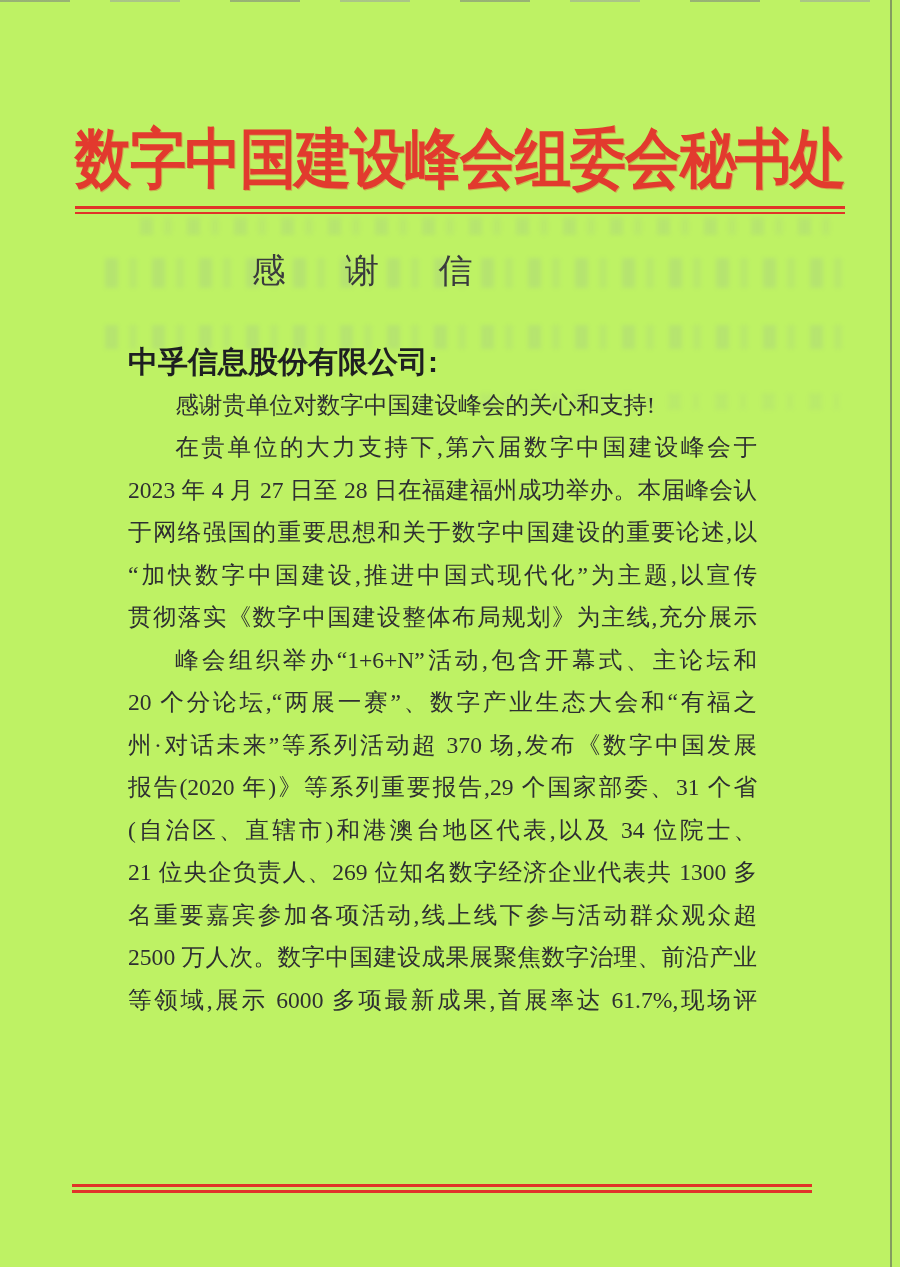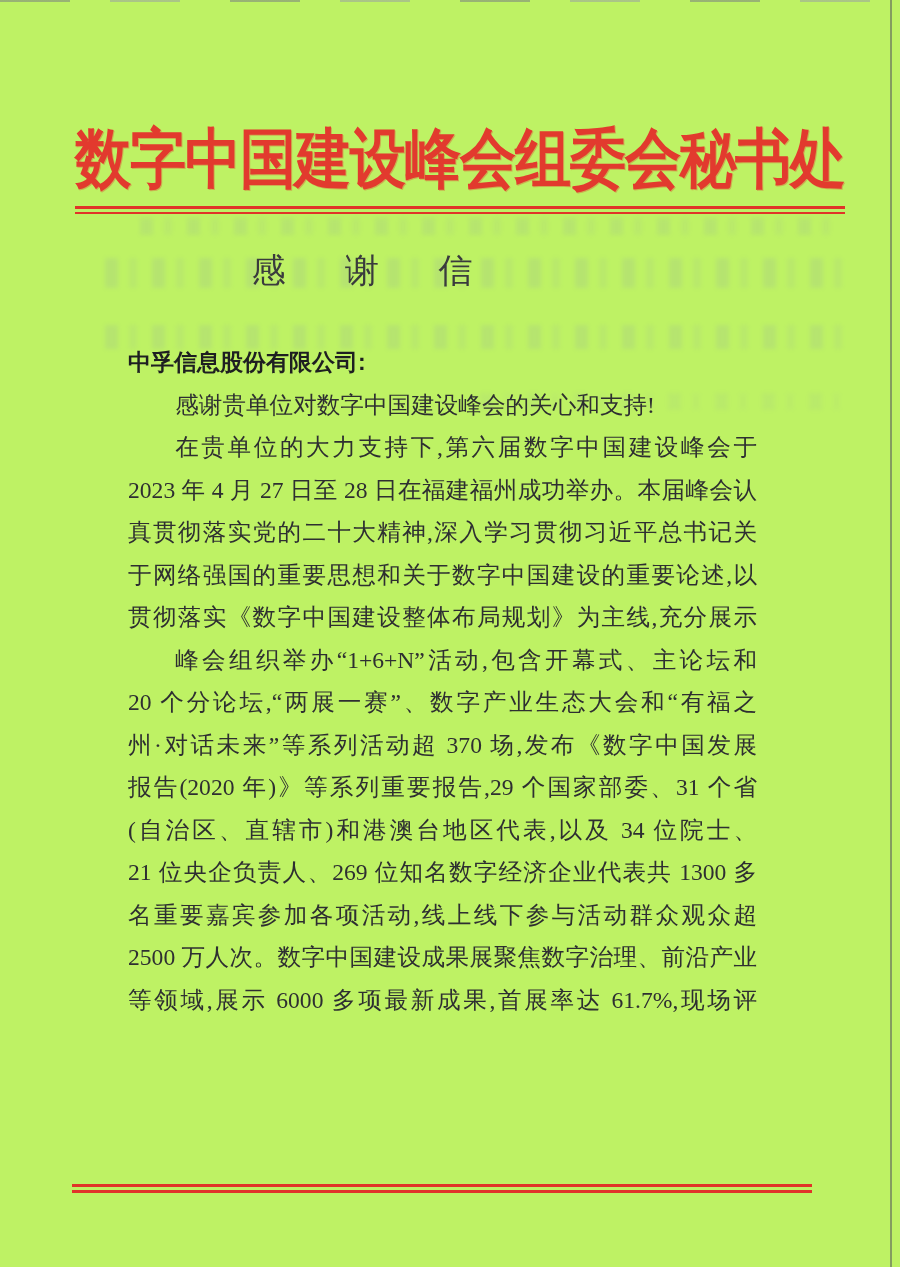--- a/index.html
+++ b/index.html
@@ -82,21 +82,21 @@
     text-align: justify;
     text-align-last: justify;
     white-space: normal;
     word-break: keep-all;
   }
   .nj { text-align-last: left; }
   .indent { text-indent: 2em; }
   .salute {
     font-family: "Liberation Sans", "DejaVu Sans", sans-serif;
     font-weight: 700;
-    font-size: 23px;
+    font-size: 30px;
     color: #1e1f21;
     text-align-last: left;
   }
 </style>
 </head>
 <body>
 
 <div class="page">
 
   <div class="scan-top-edge"></div>
@@ -110,22 +110,22 @@
   <h1 class="letterhead">数字中国建设峰会组委会秘书处</h1>
   <div class="rule header-rule"></div>
 
   <div class="doc-title"><span>感谢信</span></div>
 
   <div class="body">
     <div class="line salute">中孚信息股份有限公司:</div>
     <div class="line indent nj">感谢贵单位对数字中国建设峰会的关心和支持!</div>
     <div class="line indent">在贵单位的大力支持下,第六届数字中国建设峰会于</div>
     <div class="line">2023 年 4 月 27 日至 28 日在福建福州成功举办。本届峰会认</div>
-    <div class="line">真贯彻落实党的二十大精神,深入学习贯彻习近平总书记关</div>
     <div class="line">于网络强国的重要思想和关于数字中国建设的重要论述,以</div>
+    <div class="line">“加快数字中国建设,推进中国式现代化”为主题,以宣传</div>
     <div class="line">贯彻落实《数字中国建设整体布局规划》为主线,充分展示</div>
     <div class="line indent">峰会组织举办“1+6+N”活动,包含开幕式、主论坛和</div>
     <div class="line">20 个分论坛,“两展一赛”、数字产业生态大会和“有福之</div>
     <div class="line">州·对话未来”等系列活动超 370 场,发布《数字中国发展</div>
     <div class="line">报告(2020 年)》等系列重要报告,29 个国家部委、31 个省</div>
     <div class="line">(自治区、直辖市)和港澳台地区代表,以及 34 位院士、</div>
     <div class="line">21 位央企负责人、269 位知名数字经济企业代表共 1300 多</div>
     <div class="line">名重要嘉宾参加各项活动,线上线下参与活动群众观众超</div>
     <div class="line">2500 万人次。数字中国建设成果展聚焦数字治理、前沿产业</div>
     <div class="line">等领域,展示 6000 多项最新成果,首展率达 61.7%,现场评</div>

